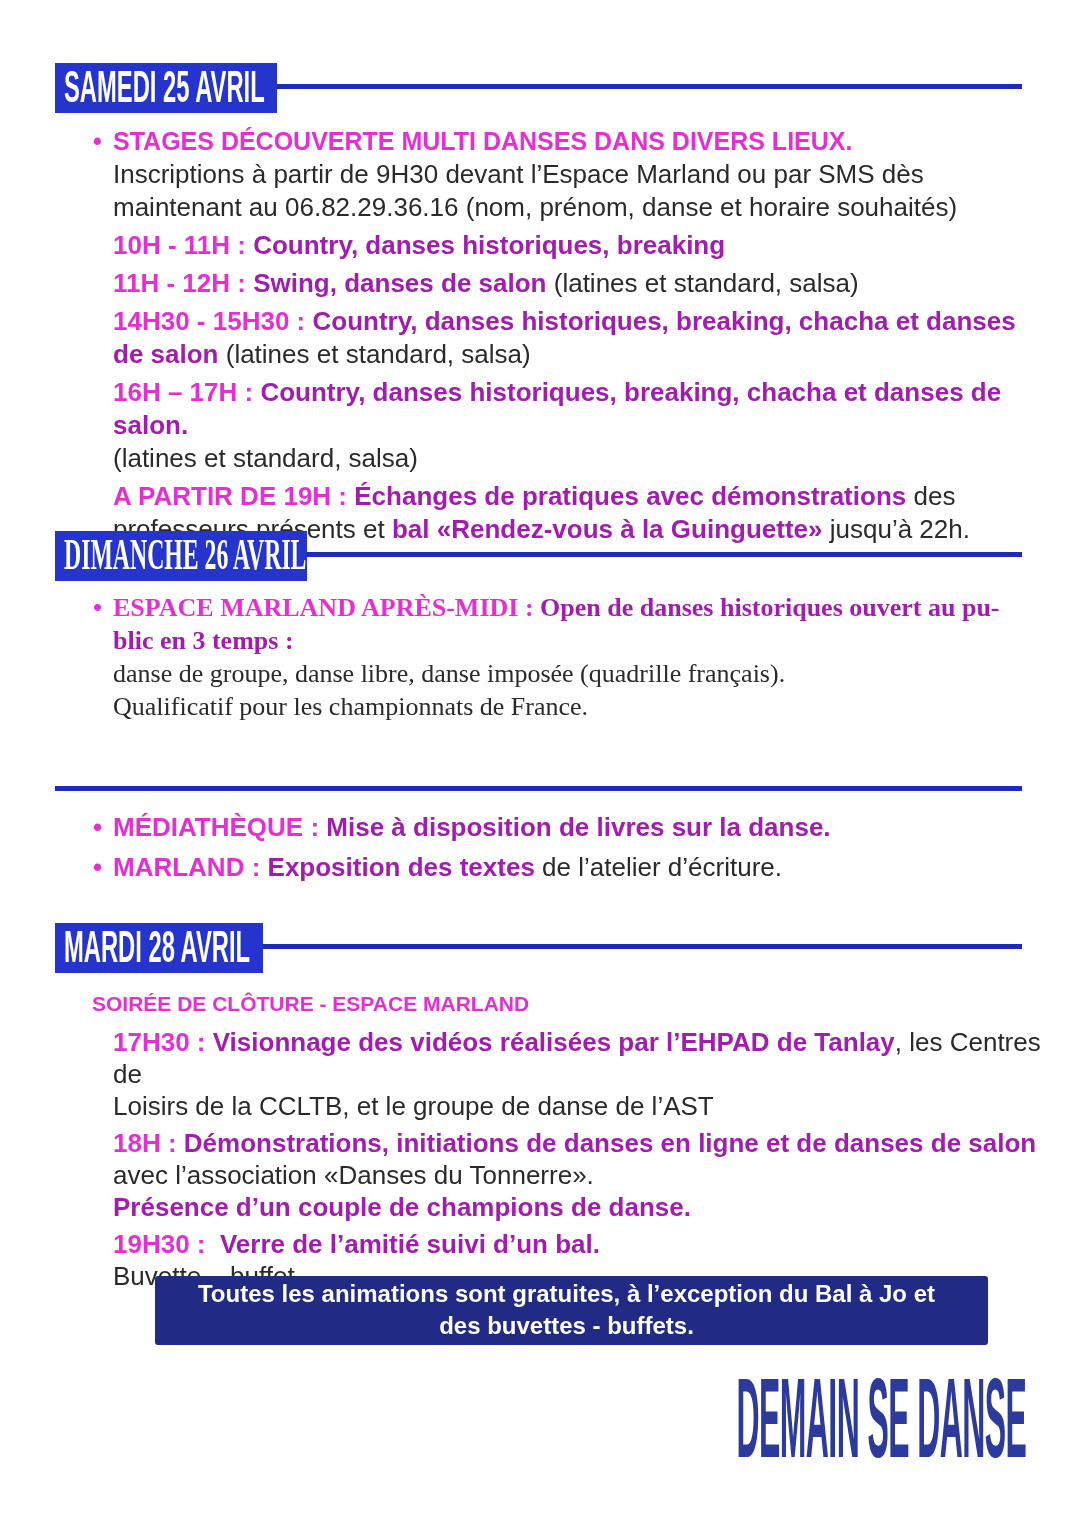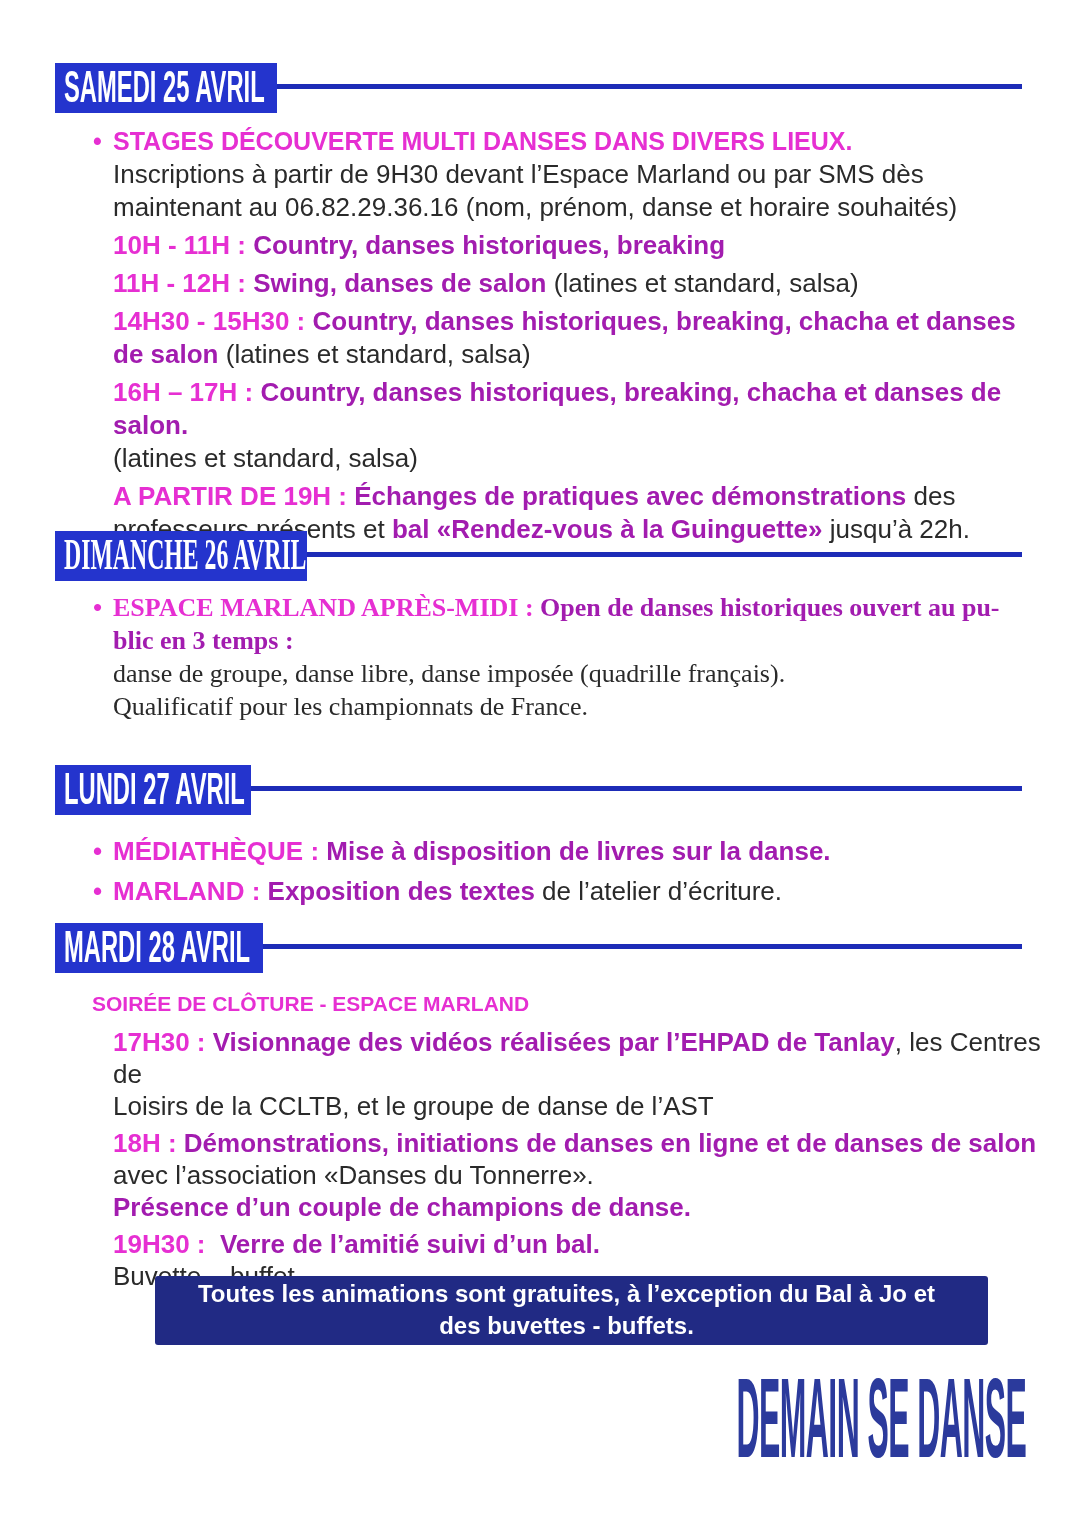--- a/index.html
+++ b/index.html
@@ -99,23 +99,20 @@
         <span class="day-title">DIMANCHE 26 AVRIL</span>
       </div>
       <div class="day-rule"></div>
     </div>
 
     <p class="item first-item" style="margin-top:10px;position:relative"><span class="hang-bullet">•</span><span class="pinklbl">ESPACE MARLAND APRÈS-MIDI :</span> <span class="b">Open de danses historiques ouvert au pu-</span><br><span class="b">blic en 3 temps :</span><br><span class="n">danse de groupe, danse libre, danse imposée (quadrille français).</span><br><span class="n">Qualificatif pour les championnats de France.</span></p>
   </section>
 
   <section class="day-section sec-lundi">
     <div class="day-header">
-      <div class="day-box" style="width:196px">
-        <span class="day-title">LUNDI 27 AVRIL</span>
-      </div>
       <div class="day-rule"></div>
     </div>
 
     <p class="bullet-item lundi-first"><span class="hang-bullet">•</span><span class="pinklbl">MÉDIATHÈQUE :</span> <span class="b">Mise à disposition de livres sur la danse.</span></p>
 
     <p class="bullet-item"><span class="hang-bullet">•</span><span class="pinklbl">MARLAND :</span> <span class="b">Exposition des textes</span> <span class="n">de l’atelier d’écriture.</span></p>
   </section>
 
   <section class="day-section sec-mardi">
     <div class="day-header">

